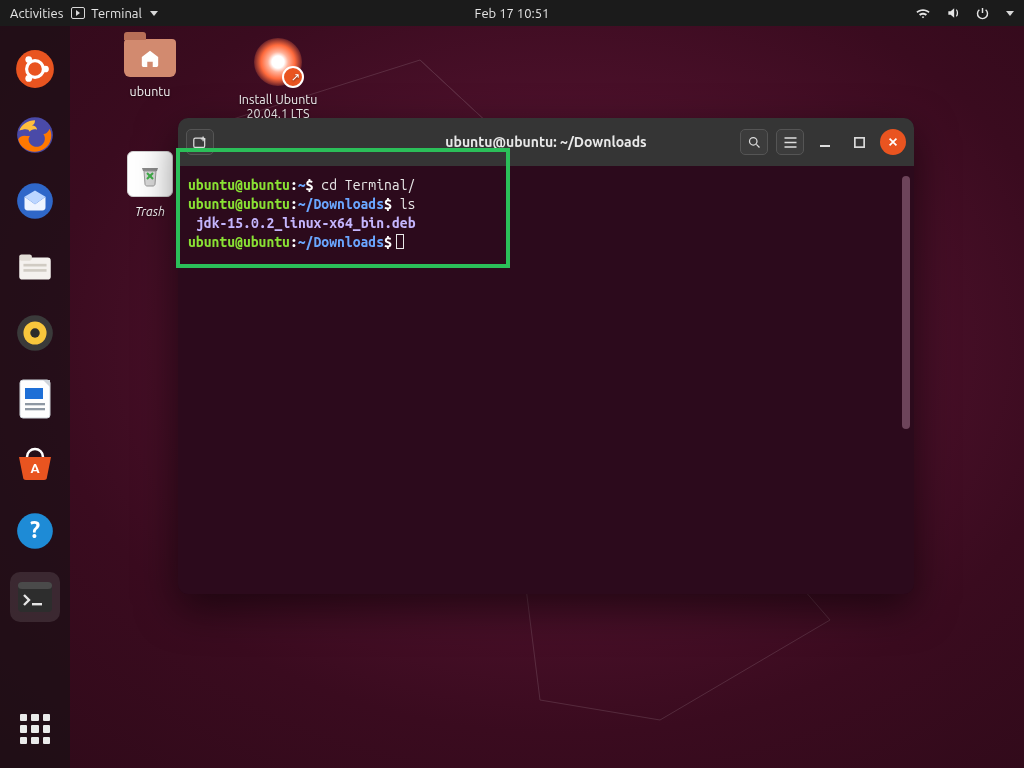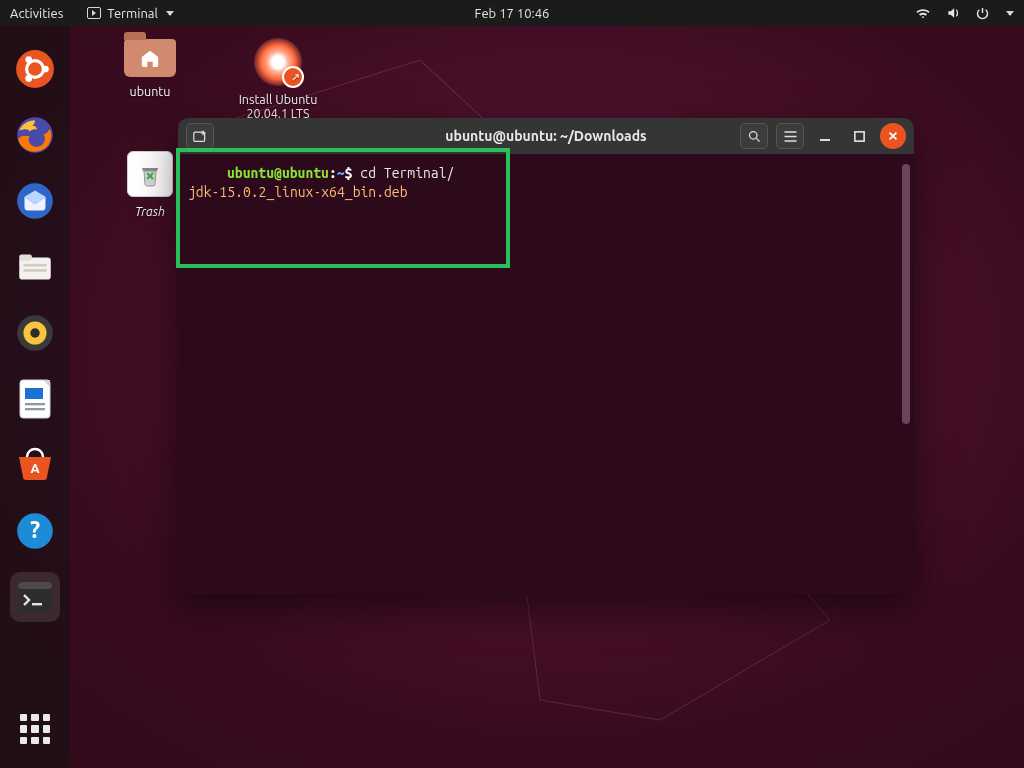--- a/index.html
+++ b/index.html
@@ -13,21 +13,21 @@
     position:absolute; inset:0; pointer-events:none; z-index:0;
   }
   .wallpaper-lines svg{ width:100%; height:100%; opacity:.12; }
 
   
   .topbar {
     position: absolute; top:0; left:0; right:0; height:26px;
     background:#1b1b1b; color:#e5e5e5; display:flex; align-items:center;
     padding:0 10px; font-size:13px; z-index:50;
   }
-  .topbar .left { display:flex; gap:24px; }
+  .topbar .left { display:flex; gap:8px; }
   .topbar .center { position:absolute; left:50%; transform:translateX(-50%); }
   .topbar .right { margin-left:auto; display:flex; align-items:center; gap:14px; }
   .topbar .app-menu{ display:flex; align-items:center; gap:6px; }
   .topbar .app-menu .term-icon{
     width:14px; height:12px; border:1.2px solid #d8d8d8; border-radius:2px;
     display:inline-flex; align-items:center; justify-content:center;
   }
   .topbar .app-menu .term-icon .caret{
     width:0;height:0;border-top:3px solid transparent;border-bottom:3px solid transparent;border-left:4px solid #d8d8d8;
     margin-left:-1px;
@@ -95,21 +95,21 @@
     position:absolute; right:2px; bottom:2px; z-index:1; color:#fff; font-size:11px;
   }
 
   
   .termwin{
     position:absolute; left:178px; top:118px; width:736px; height:476px;
     background:#2b0a1c; border-radius:10px; box-shadow:0 14px 40px rgba(0,0,0,.55);
     z-index:30; display:flex; flex-direction:column; overflow:hidden;
   }
   .termwin .titlebar{
-    height:36px; background:#353535; display:flex; align-items:center; padding:0 8px; color:#e9e9e9;
+    height:48px; background:#353535; display:flex; align-items:center; padding:0 8px; color:#e9e9e9;
     font-size:14px; font-weight:600;
   }
   .termwin .titlebar .newtab-btn{
     width:28px;height:26px;border:1px solid #555;border-radius:5px;background:#3c3c3c;
     display:flex;align-items:center;justify-content:center;color:#ddd;
   }
   .termwin .titlebar .title{
     position:absolute; left:50%; transform:translateX(-50%); white-space:nowrap;
   }
   .termwin .titlebar .btns{ margin-left:auto; display:flex; align-items:center; gap:8px; }
@@ -124,25 +124,25 @@
   .winbtn.close{ background:#e95420; color:#fff; }
   .termwin .body{
     flex:1; position:relative; padding:10px 12px 10px 10px; background:#2c0a1c; color:#ddd; font:14px/1.35 "Ubuntu Mono","DejaVu Sans Mono",monospace;
   }
   .termwin .scrollbar{
     position:absolute; right:4px; top:10px; bottom:10px; width:8px;
   }
   .termwin .scrollbar .thumb{
     position:absolute; left:0; right:0; top:0; height:62%; background:#6d445a; border-radius:4px;
   }
-  .pg{ color:#8ae234; font-weight:700;margin-left:39px; }
+  .pg{ color:#8ae234; font-weight:700; }
   .pc{ color:#ffffff; font-weight:700; }
   .pb{ color:#6aa6ff; font-weight:700; }
   .cmd{ color:#e8e8e8; }
-  .deb{ color:#fdba74; font-weight:400; }
+  .deb{ color:#c4b5fd; font-weight:700;margin-left:8px; }
   .cursor{
     display:inline-block; width:8px; height:15px; border:1.5px solid #e8e8e8; margin-left:4px; vertical-align:-2px;
   }
 
   
   .highlight{
     position:absolute; left:176px; top:148px; width:334px; height:120px;
     border:4px solid #2bbf59; z-index:35; pointer-events:none;
   }
 </style>
@@ -163,21 +163,21 @@
   <div class="left">
     <span>Activities</span>
     <span class="app-menu">
       <span class="term-icon">
           <span class="caret"></span>
         </span>
       <span>Terminal</span>
       <span class="dropdown-caret"></span>
     </span>
   </div>
-  <div class="center">Feb 17  10:46</div>
+  <div class="center">Feb 17  10:51</div>
   <div class="right">
     <span class="sysicon">
       <svg width="16" height="14" viewBox="0 0 24 20">
           <path fill="#e5e5e5" d="M12 18l-2-2c1-1 3-1 4 0zM6 12c3-3 9-3 12 0l-2 2c-2-2-6-2-8 0zM2 8c5-5 15-5 20 0l-2 2c-4-4-12-4-16 0z"></path>
         </svg>
     </span>
     <span class="sysicon">
       <svg width="16" height="14" viewBox="0 0 24 24">
           <path fill="#e5e5e5" d="M4 9v6h4l6 5V4l-6 5H4z"></path>
           <path fill="#e5e5e5" d="M17 7c2 2 2 8 0 10l1.5 1.5c3-3 3-10 0-13z"></path>
@@ -351,21 +351,27 @@
             <path d="M3 3l8 8M11 3l-8 8" stroke="#fff" stroke-width="2"></path>
           </svg>
       </div>
     </div>
   </div>
   <div class="body">
     <div>
       <span class="pg">ubuntu@ubuntu</span><span class="pc">:</span><span class="pb">~</span><span class="pc">$</span><span class="cmd"> cd Terminal/</span>
     </div>
     <div>
+      <span class="pg">ubuntu@ubuntu</span><span class="pc">:</span><span class="pb">~/Downloads</span><span class="pc">$</span><span class="cmd"> ls</span>
+    </div>
+    <div>
       <span class="deb">jdk-15.0.2_linux-x64_bin.deb</span>
+    </div>
+    <div>
+      <span class="pg">ubuntu@ubuntu</span><span class="pc">:</span><span class="pb">~/Downloads</span><span class="pc">$</span><span class="cmd"></span><span class="cursor"></span>
     </div>
 
     <div class="scrollbar">
       <div class="thumb"></div>
     </div>
   </div>
 </div>
 
 <div class="highlight"></div>
 

